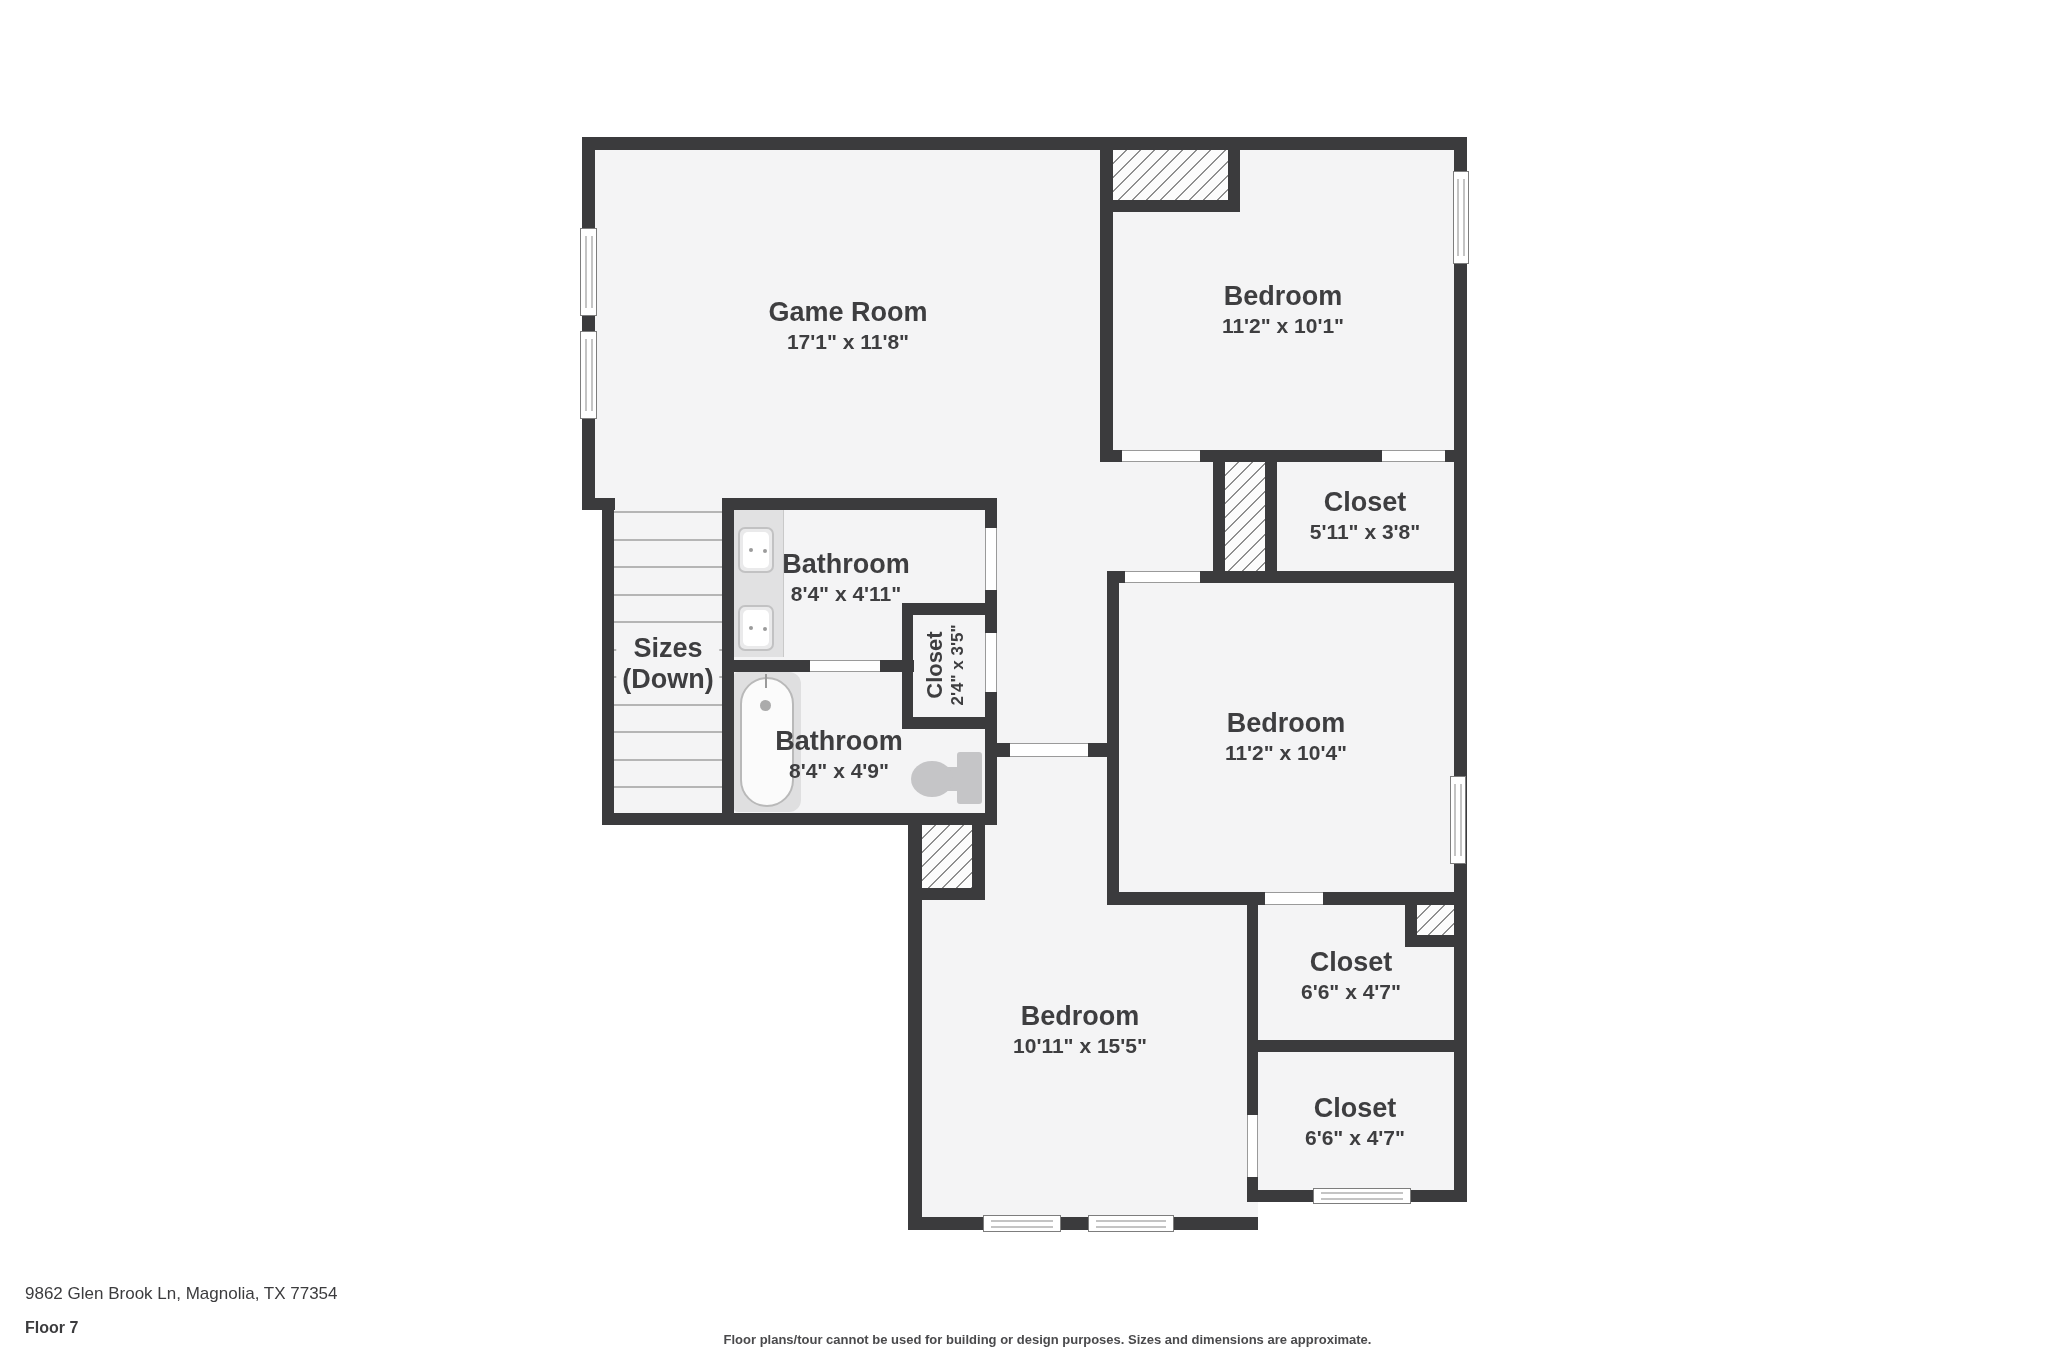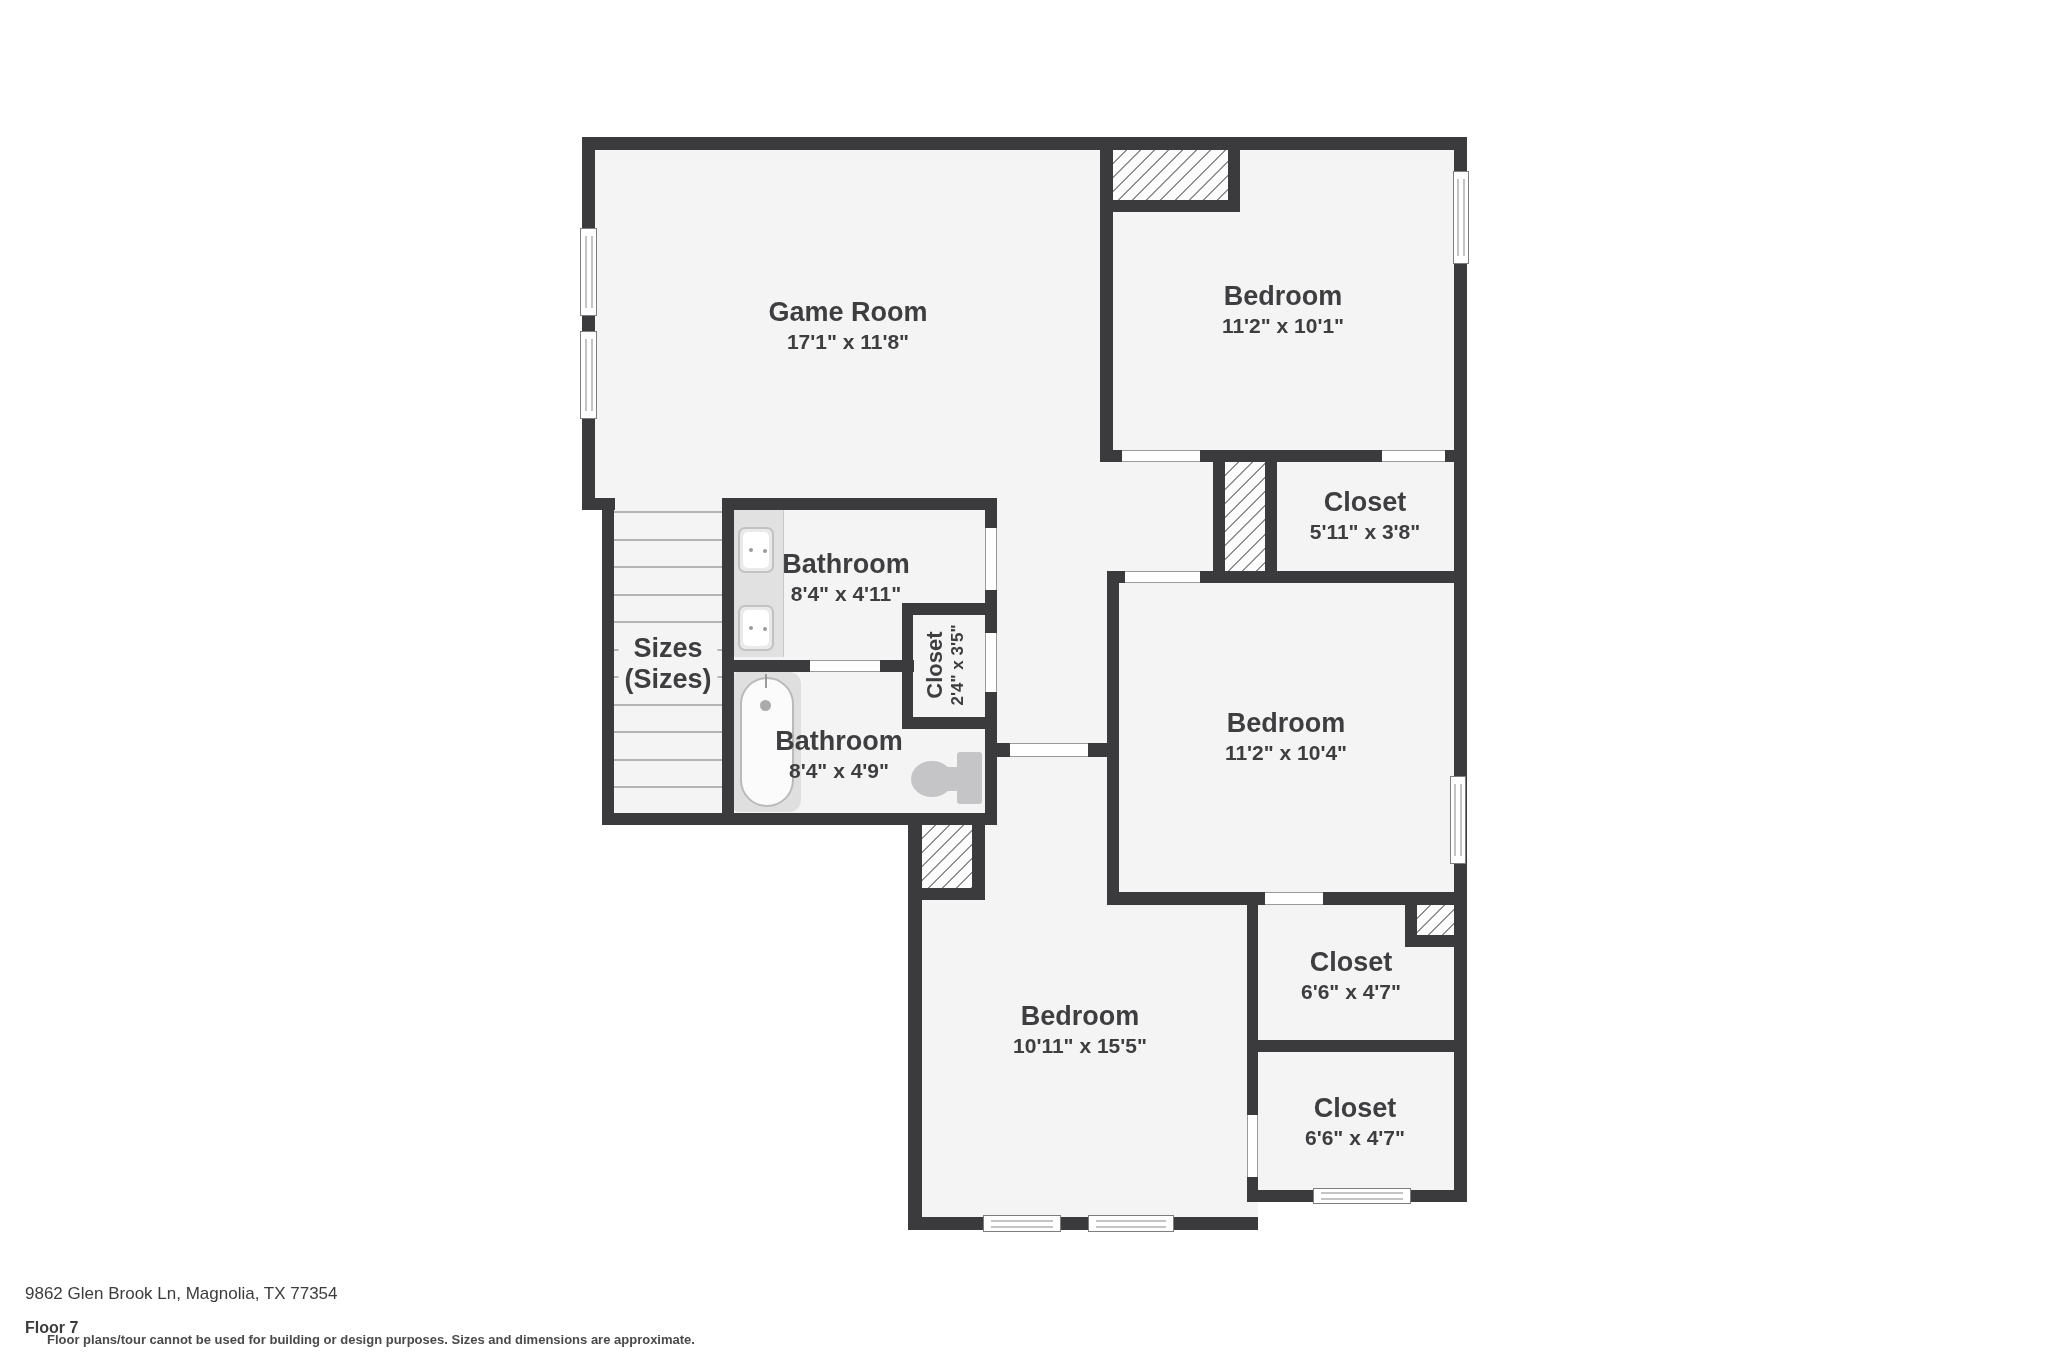--- a/index.html
+++ b/index.html
@@ -38,21 +38,21 @@
   .room-label{position:absolute;z-index:8;transform:translate(-50%,-50%);text-align:center;
               color:#3e3e40;font-weight:bold;white-space:nowrap;}
   .room-label .nm{display:block;font-size:27px;line-height:1.15;}
   .room-label .dm{display:block;font-size:21px;line-height:1.3;}
   .room-label.small .nm{font-size:22px;}
   .room-label.small .dm{font-size:17px;}
   .room-label.rot{transform:translate(-50%,-50%) rotate(-90deg);}
   .room-label.padbg{background:#f4f4f5;padding:0 6px;}
   .footer-address{position:absolute;left:25px;top:1284px;font-size:17px;font-weight:normal;color:#3c3c3e;}
   .footer-floor{position:absolute;left:25px;top:1319px;font-size:16px;font-weight:bold;color:#3c3c3e;}
-  .footer-disclaimer{position:absolute;left:0;right:0;top:1332px;text-align:left;
+  .footer-disclaimer{position:absolute;left:0;right:0;top:1332px;text-align:center;
                      font-size:13px;font-weight:bold;color:#4a4a4c;margin-left:47px;}
 </style>
 </head>
 <body>
 
 <div class="page">
   <div class="plan">
 
     <div class="silhouette"></div>
 
@@ -141,21 +141,21 @@
     <div class="room-label" style="left:846px;top:578px;">
       <span class="nm">Bathroom</span>
       <span class="dm">8'4" x 4'11"</span>
     </div>
     <div class="room-label small rot" style="left:946px;top:665px;">
       <span class="nm">Closet</span>
       <span class="dm">2'4" x 3'5"</span>
     </div>
     <div class="room-label padbg" style="left:668px;top:664px;">
       <span class="nm">Sizes</span>
-      <span class="nm">(Sizes)</span>
+      <span class="nm">(Down)</span>
     </div>
     <div class="room-label" style="left:839px;top:755px;">
       <span class="nm">Bathroom</span>
       <span class="dm">8'4" x 4'9"</span>
     </div>
     <div class="room-label" style="left:1286px;top:737px;">
       <span class="nm">Bedroom</span>
       <span class="dm">11'2" x 10'4"</span>
     </div>
     <div class="room-label" style="left:1080px;top:1030px;">

